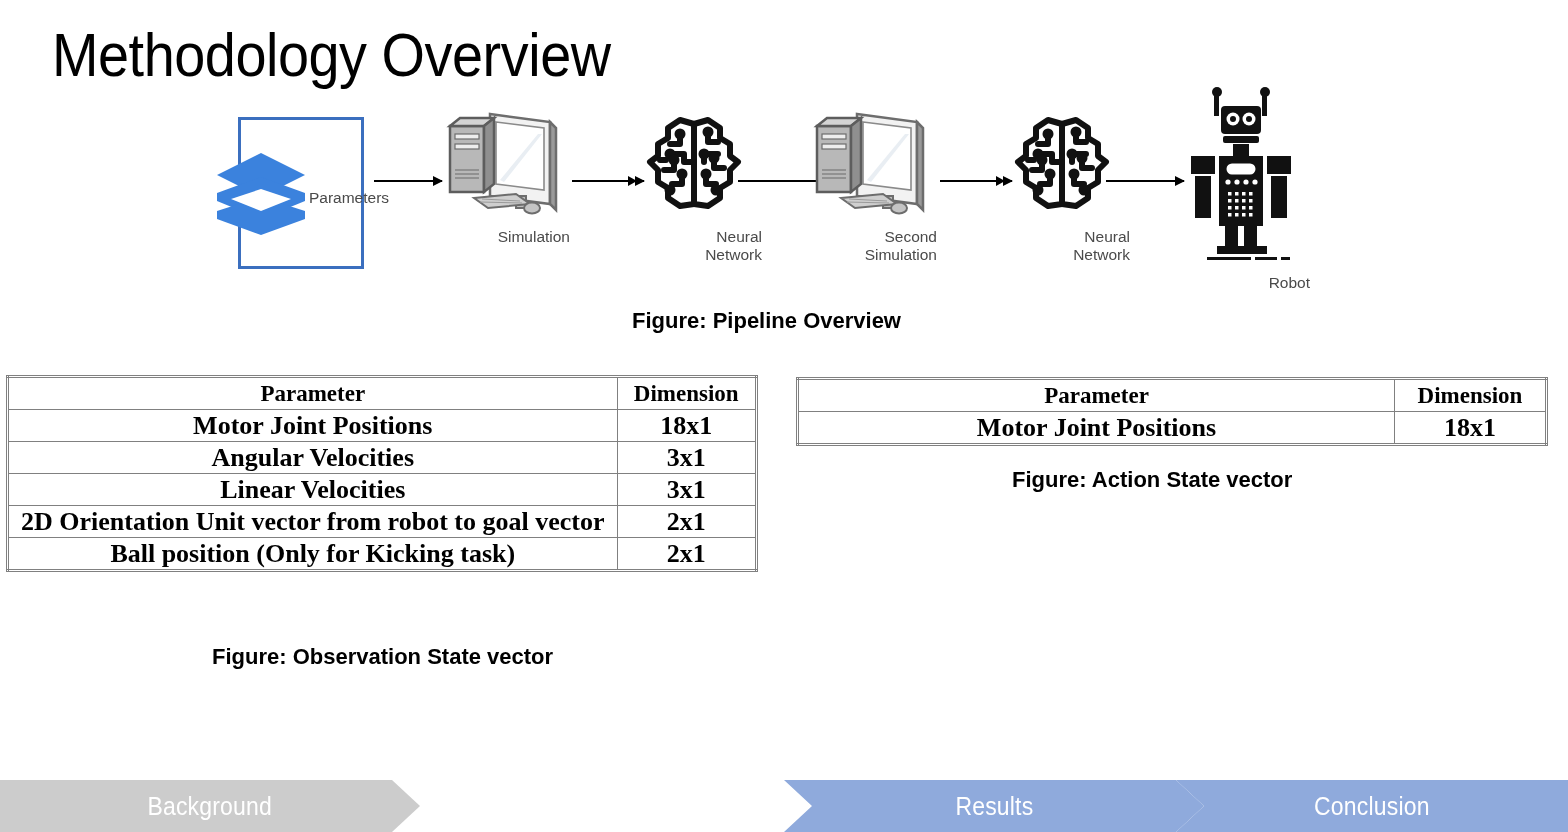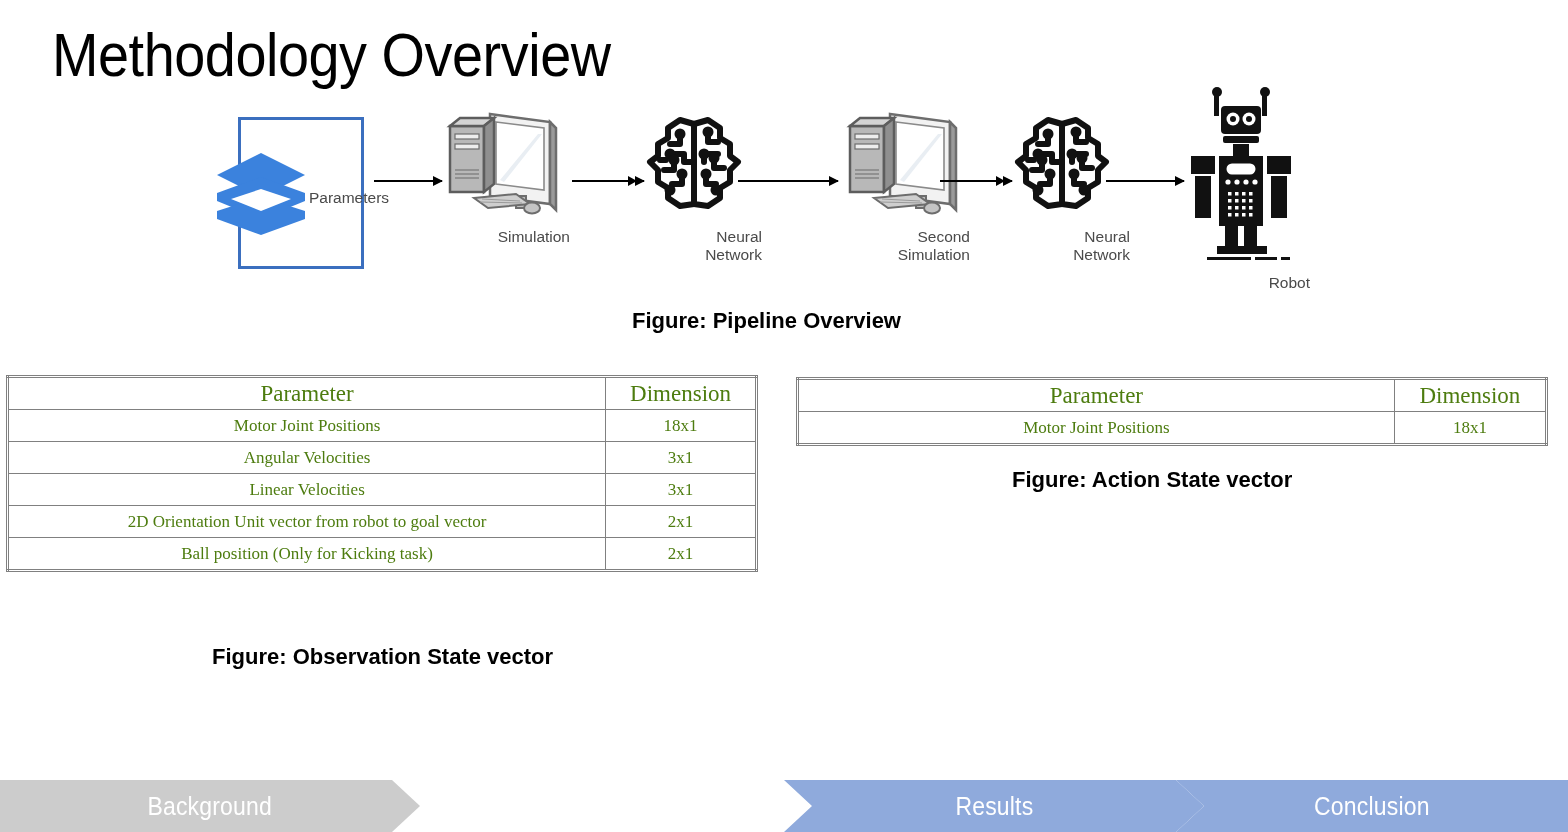--- a/index.html
+++ b/index.html
@@ -124,32 +124,33 @@
   }
   #cap-pipeline { left: 632px; top: 308px; }
   #cap-action   { left: 1012px; top: 467px; }
   #cap-observation { left: 192px; top: 644px; margin-left: 20px; }
 
   
   .ltable {
     position: absolute;
     border-collapse: collapse;
     font-family: "Liberation Serif", serif;
-    color: #4d7c0f;
+    color: #000000;
     background: #ffffff;
     border-left: 3px double #808080;
     border-right: 3px double #808080;
     border-top: 3px double #808080;
     border-bottom: 3px double #808080;
+    font-weight: bold;
   }
   .ltable td {
     border: 1px solid #808080;
     text-align: center;
     padding: 1px 6px;
-    font-size: 17px;
+    font-size: 26px;
     line-height: 29px;
     white-space: nowrap;
   }
   .ltable td.hdr { font-size: 23px; }
   #table-observation { left: 6px;  top: 375px; width: 752px; }
   #table-observation td.c-param { width: 604px; }
   #table-observation td.c-dim   { width: 140px; }
   #table-action { left: 796px; top: 377px; width: 752px; }
   #table-action td.c-param { width: 604px; }
   #table-action td.c-dim   { width: 140px; }
@@ -272,21 +273,21 @@
           <circle cx="76" cy="80" r="5.5"></circle>
         </g>
       </svg>
     </div>
     <div class="stage-label">Neural
 Network</div>
   </div>
 
   <div class="arrow" style="left:508px; width:100px;"></div>
 
-  <div class="stage" style="left:596px; width:144px;">
+  <div class="stage" style="left:563px; width:144px;">
     <div class="stage-icon">
       <svg width="120" height="112" viewBox="0 0 120 112" aria-hidden="true">
         <polygon points="52,6 112,14 112,96 52,88" fill="#f2f2f2" stroke="#6d6d6d" stroke-width="2.5"></polygon>
         <polygon points="112,14 118,20 118,102 112,96" fill="#9a9a9a" stroke="#6d6d6d" stroke-width="2.5"></polygon>
         <polygon points="58,14 106,20 106,82 58,76" fill="#ffffff" stroke="#8a8a8a" stroke-width="1.6"></polygon>
         <path d="M62 72 L100 26 L104 26 L66 74 Z" fill="#e9eef3"></path>
         <rect x="78" y="88" width="10" height="12" fill="#bdbdbd" stroke="#6d6d6d" stroke-width="2"></rect>
         <rect x="12" y="18" width="34" height="66" fill="#b8b8b8" stroke="#5d5d5d" stroke-width="2.5"></rect>
         <polygon points="12,18 22,10 56,10 46,18" fill="#d4d4d4" stroke="#5d5d5d" stroke-width="2.5"></polygon>
         <polygon points="46,18 56,10 56,76 46,84" fill="#8f8f8f" stroke="#5d5d5d" stroke-width="2.5"></polygon>

